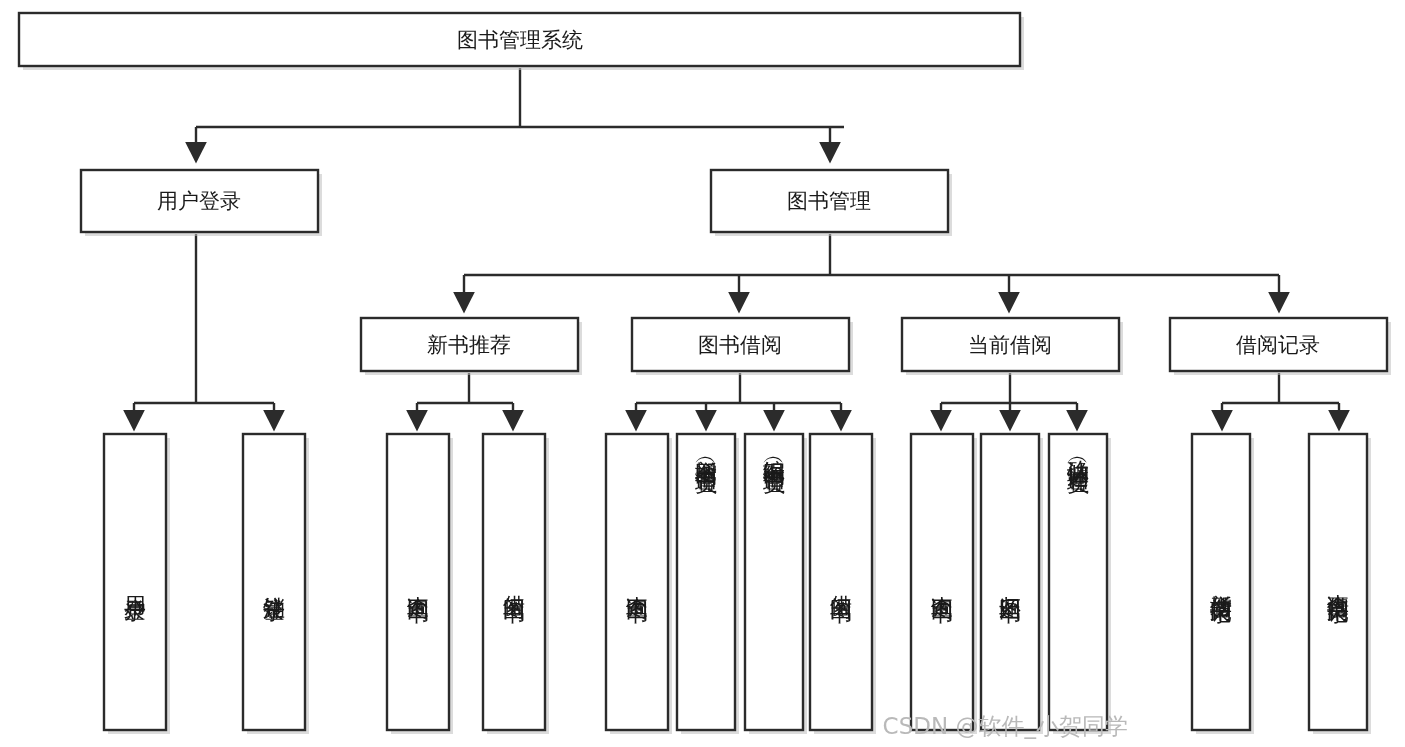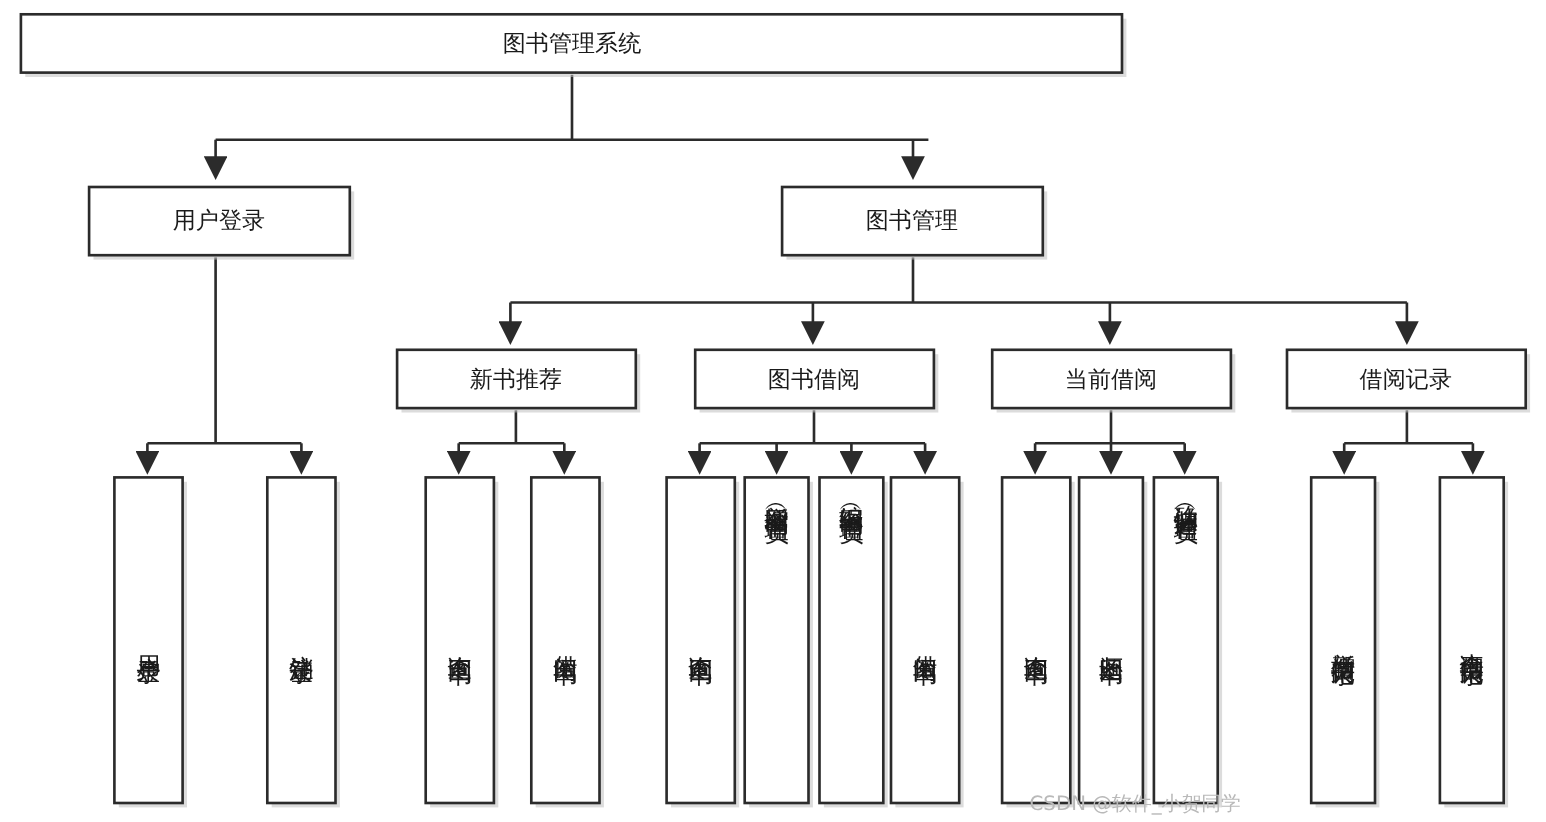--- a/index.html
+++ b/index.html
@@ -64,21 +64,21 @@
     align-items: center;
     justify-content: center;
     white-space: nowrap;
     pointer-events: none;
   }
   .watermark {
     position: absolute;
     right: 10px;
     bottom: 5px;
     font-family: "DejaVu Sans", "Liberation Sans", sans-serif;
-    font-size: 18px;
+    font-size: 23px;
     color: #b9b9b9;
     white-space: nowrap;
   }
 </style>
 </head>
 <body>
 
 <div id="diagram-root">
 
   <svg id="flow" viewBox="0 0 1405 747">

